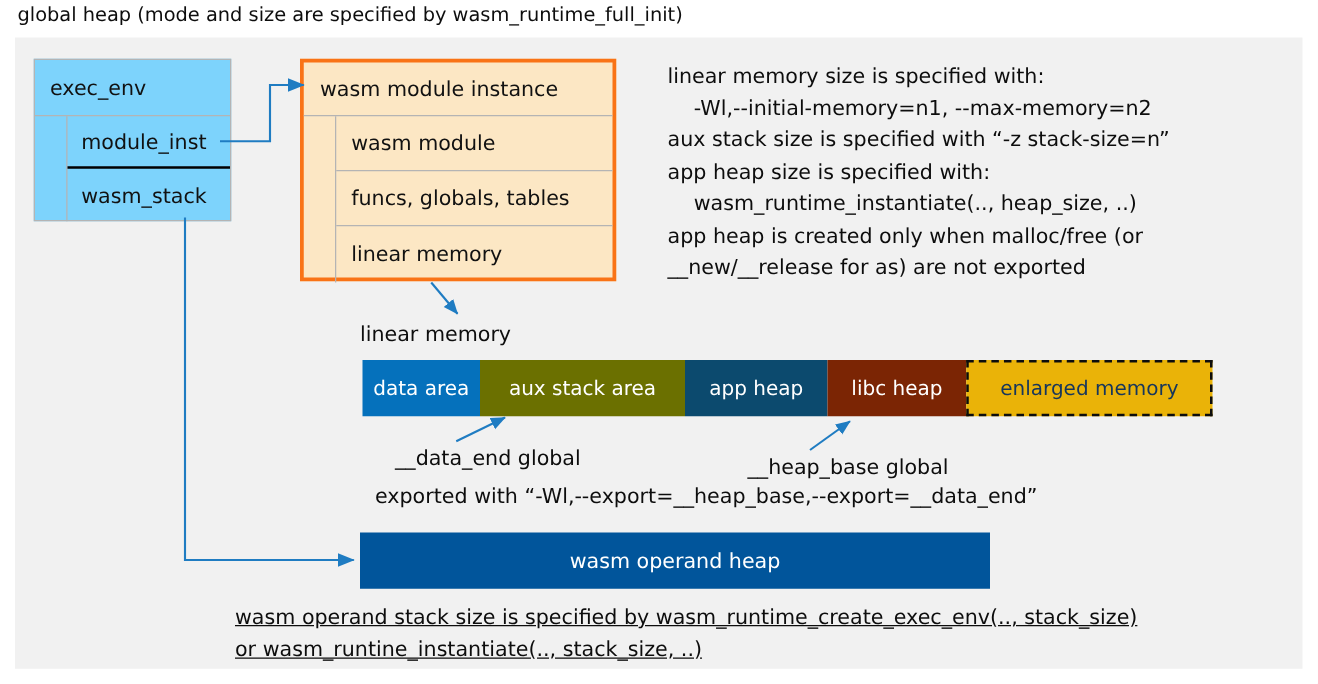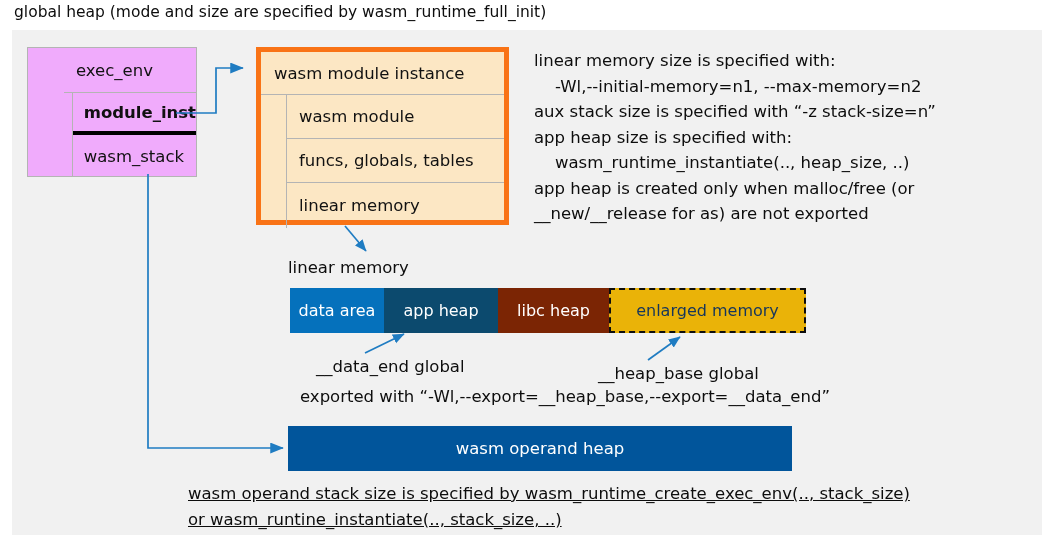--- a/index.html
+++ b/index.html
@@ -6,34 +6,34 @@
   body{width:1054px;height:547px;overflow:hidden;
        font-family:"DejaVu Sans","Liberation Sans",sans-serif;
        -webkit-font-smoothing:antialiased;}
   #stage{position:relative;width:1054px;height:547px;background:#ffffff;}
 
   .title{position:absolute;left:14px;top:3px;font-size:15.5px;color:#0d0d0d;white-space:nowrap;}
 
   .panel{position:absolute;left:12px;top:30px;width:1030px;height:505px;background:#f1f1f1;}
 
   
-  .execenv{position:absolute;left:27px;top:47px;width:170px;height:130px;
-           border:1px solid #b4b4b4;box-sizing:border-box;background:#f0abfc;padding-left:36px;}
+  .execenv{position:absolute;left:27px;top:47px;width:158px;height:130px;
+           border:1px solid #b4b4b4;box-sizing:border-box;background:#7dd3fc;}
   .ee-head{height:45px;border-bottom:1px solid #b4b4b4;box-sizing:border-box;
            display:flex;align-items:center;padding-left:12px;font-size:16.5px;color:#111;}
   .ee-body{display:flex;height:84px;}
   .ee-gutter{width:26px;border-right:1px solid #b4b4b4;box-sizing:border-box;}
   .ee-rows{flex:1;}
   .ee-row{height:42px;box-sizing:border-box;display:flex;align-items:center;
           padding-left:11px;font-size:16.5px;color:#111;}
-  .ee-row.first{border-bottom:4px solid #000000;font-weight:bold;}
+  .ee-row.first{border-bottom:2px solid #000000;}
 
   
-  .wmi{position:absolute;left:256px;top:47px;width:253px;height:178px;
-       border:5px solid #f97316;box-sizing:border-box;background:#fce7c4;}
+  .wmi{position:absolute;left:240px;top:47px;width:253px;height:178px;
+       border:3px solid #f97316;box-sizing:border-box;background:#fce7c4;}
   .wmi-head{height:43px;border-bottom:1px solid #b4b4b4;box-sizing:border-box;
             display:flex;align-items:center;padding-left:13px;font-size:16.5px;color:#111;}
   .wmi-body{display:flex;height:133px;}
   .wmi-gutter{width:26px;border-right:1px solid #b4b4b4;box-sizing:border-box;}
   .wmi-rows{flex:1;}
   .wmi-row{height:44px;box-sizing:border-box;display:flex;align-items:center;
            padding-left:12px;font-size:16.5px;color:#111;}
   .wmi-row.rb{border-bottom:1px solid #b4b4b4;}
 
   
@@ -98,20 +98,21 @@
     -Wl,--initial-memory=n1, --max-memory=n2
 aux stack size is specified with “-z stack-size=n”
 app heap size is specified with:
     wasm_runtime_instantiate(.., heap_size, ..)
 app heap is created only when malloc/free (or
 __new/__release for as) are not exported</div>
 
   <div class="lm-label">linear memory</div>
   <div class="membar" id="membar">
       <div class="seg" style="width: 94px; background: rgb(5, 113, 188);">data area</div>
+      <div class="seg" style="width: 164px; background: rgb(107, 112, 0);">aux stack area</div>
       <div class="seg" style="width: 114px; background: #0c4a6e;">app heap</div>
       <div class="seg" style="width: 111px; background: rgb(123, 37, 4);">libc heap</div>
       <div class="seg dashed" style="width: 197px;">enlarged memory</div>
     </div>
 
   <div class="ann ann-data">__data_end global</div>
   <div class="ann ann-heap">__heap_base global</div>
   <div class="ann ann-export">exported with “-Wl,--export=__heap_base,--export=__data_end”</div>
 
   <div class="opstack" id="opstack" style="background: rgb(1, 85, 155);">wasm operand heap</div>

